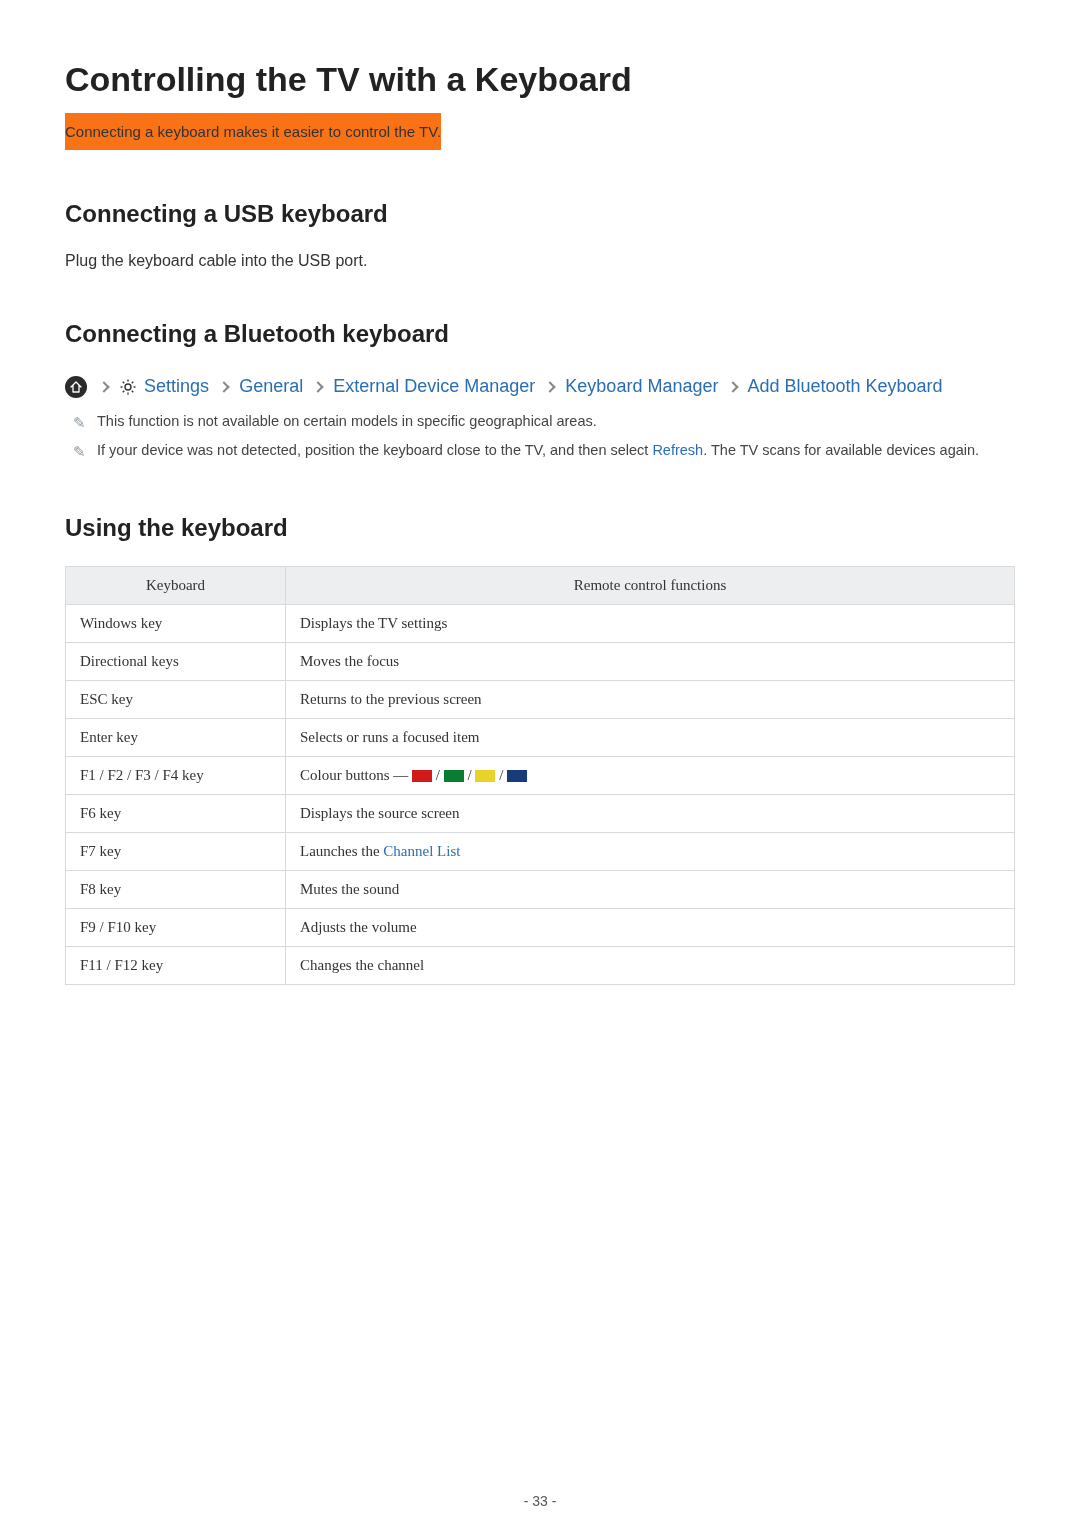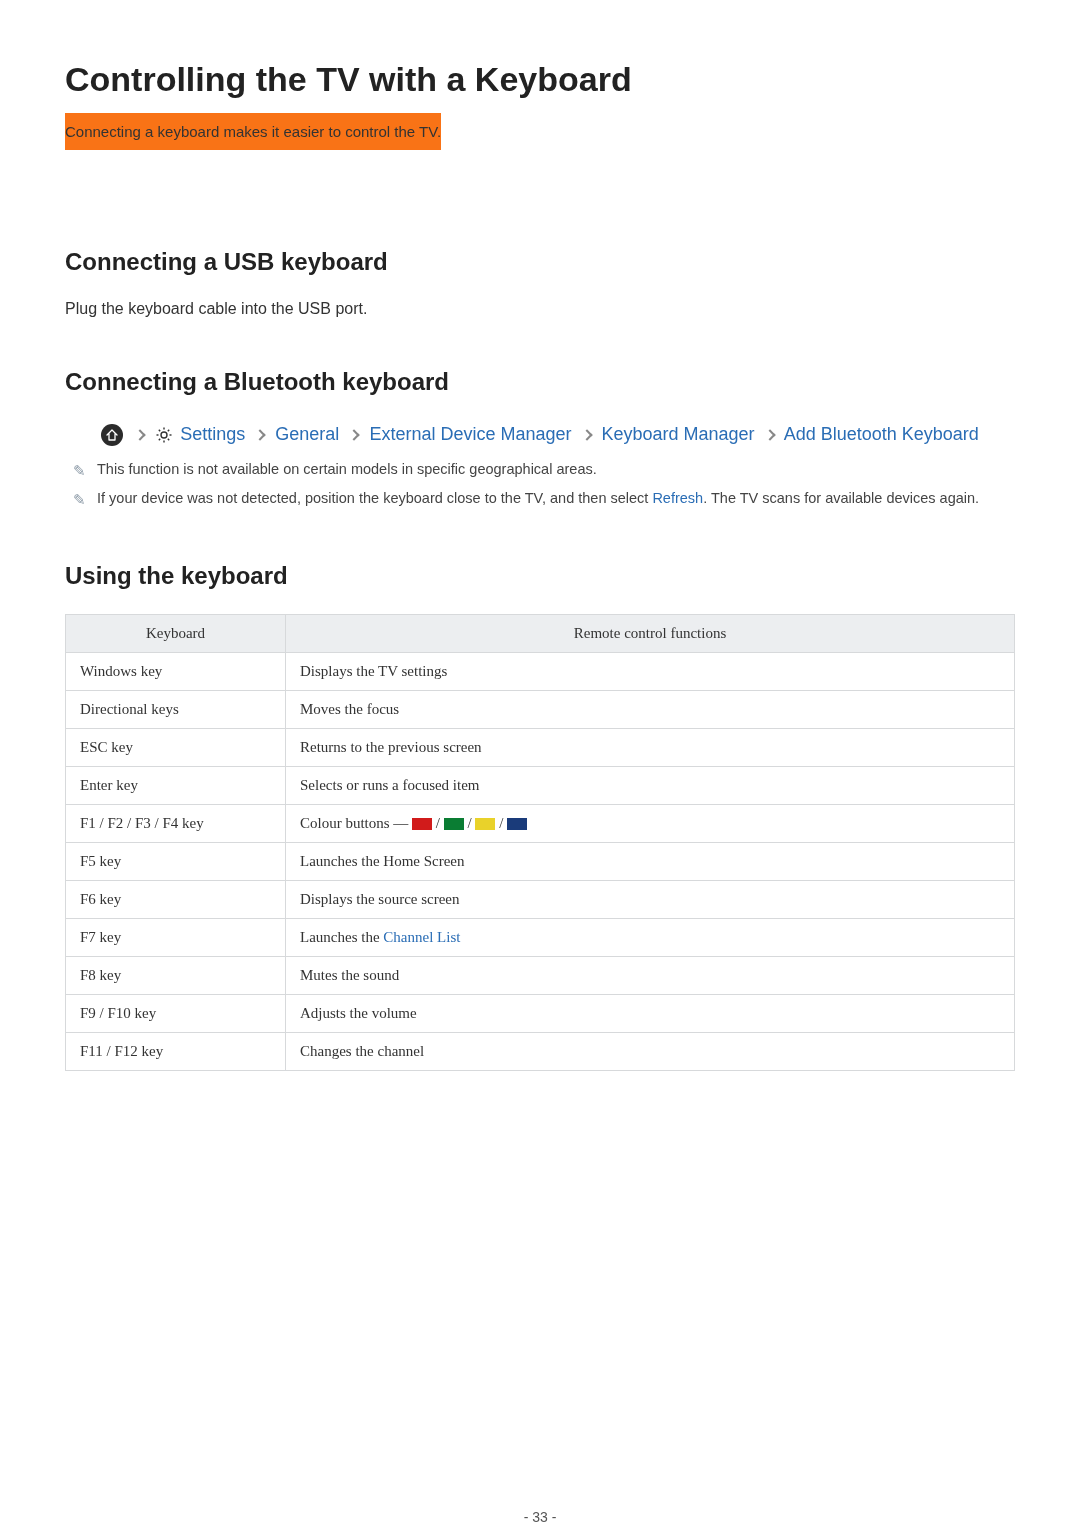--- a/index.html
+++ b/index.html
@@ -24,34 +24,32 @@
     color: #333;
     font-size: 15px;
     padding: 10px 0;
     margin-bottom: 50px;
   }
   h2 {
     font-size: 24px;
     font-weight: 600;
     color: #222;
     margin-bottom: 24px;
-    margin-top: 48px;
   }
   .section { margin-bottom: 50px; }
   .body-text {
     font-size: 16px;
     color: #333;
     margin-bottom: 20px;
   }
   .nav-path {
     font-size: 18px;
     color: #2a6db5;
     margin-bottom: 10px;
     line-height: 1.6;
-    text-align: center;
   }
   .chev {
     display: inline-block;
     width: 8px; height: 8px;
     border-top: 2px solid #888;
     border-right: 2px solid #888;
     transform: rotate(45deg);
     margin: 0 6px 1px 6px;
   }
   .home-icon-circle {
@@ -112,21 +110,21 @@
     width: 20px; height: 12px;
     vertical-align: middle;
   }
   .sw-red { background: #d11b1b; }
   .sw-green { background: #0a7d33; }
   .sw-yellow { background: #e9d22a; }
   .sw-blue { background: #1a3b7a; }
   .link-blue { color: #2a6db5; text-align: center; }
   .page-number {
     position: absolute;
-    bottom: 2px;
+    bottom: 18px;
     left: 0; right: 0;
     text-align: center;
     color: #555;
     font-size: 14px;
   }
 </style>
 </head>
 <body>
 
 
@@ -221,24 +219,20 @@
           <span class="color-swatch sw-red"></span>
           <span class="black"> / </span>
           <span class="color-swatch sw-green"></span>
           <span class="black"> / </span>
           <span class="color-swatch sw-yellow"></span>
           <span class="black"> / </span>
           <span class="color-swatch sw-blue"></span>
         </td>
       </tr>
       <tr>
-        <td>F5 key</td>
-        <td>Launches the Home Screen</td>
-      </tr>
-      <tr>
         <td>F6 key</td>
         <td>Displays the source screen</td>
       </tr>
       <tr>
         <td>F7 key</td>
         <td>
           <span>Launches the </span><span class="link-blue">Channel List</span>
         </td>
       </tr>
       <tr>

